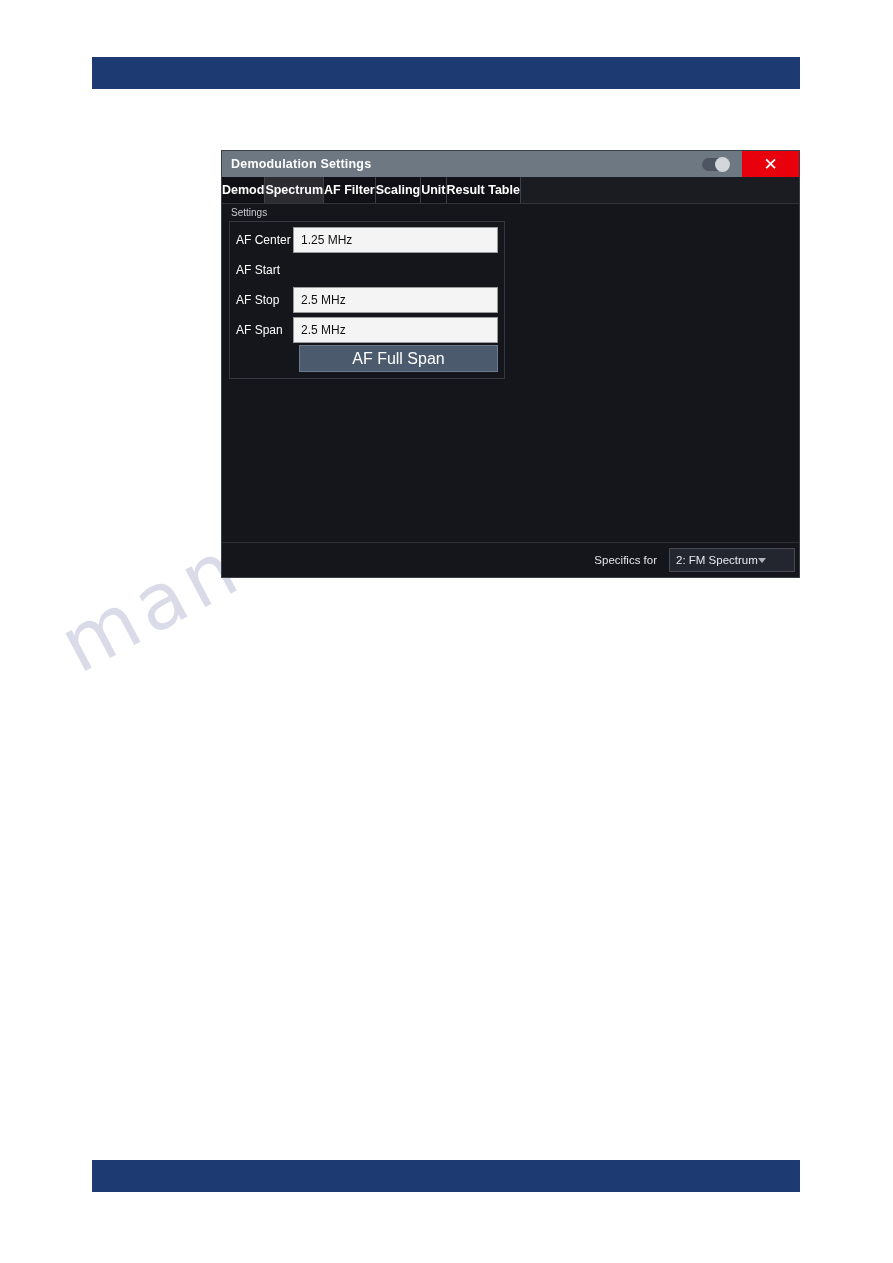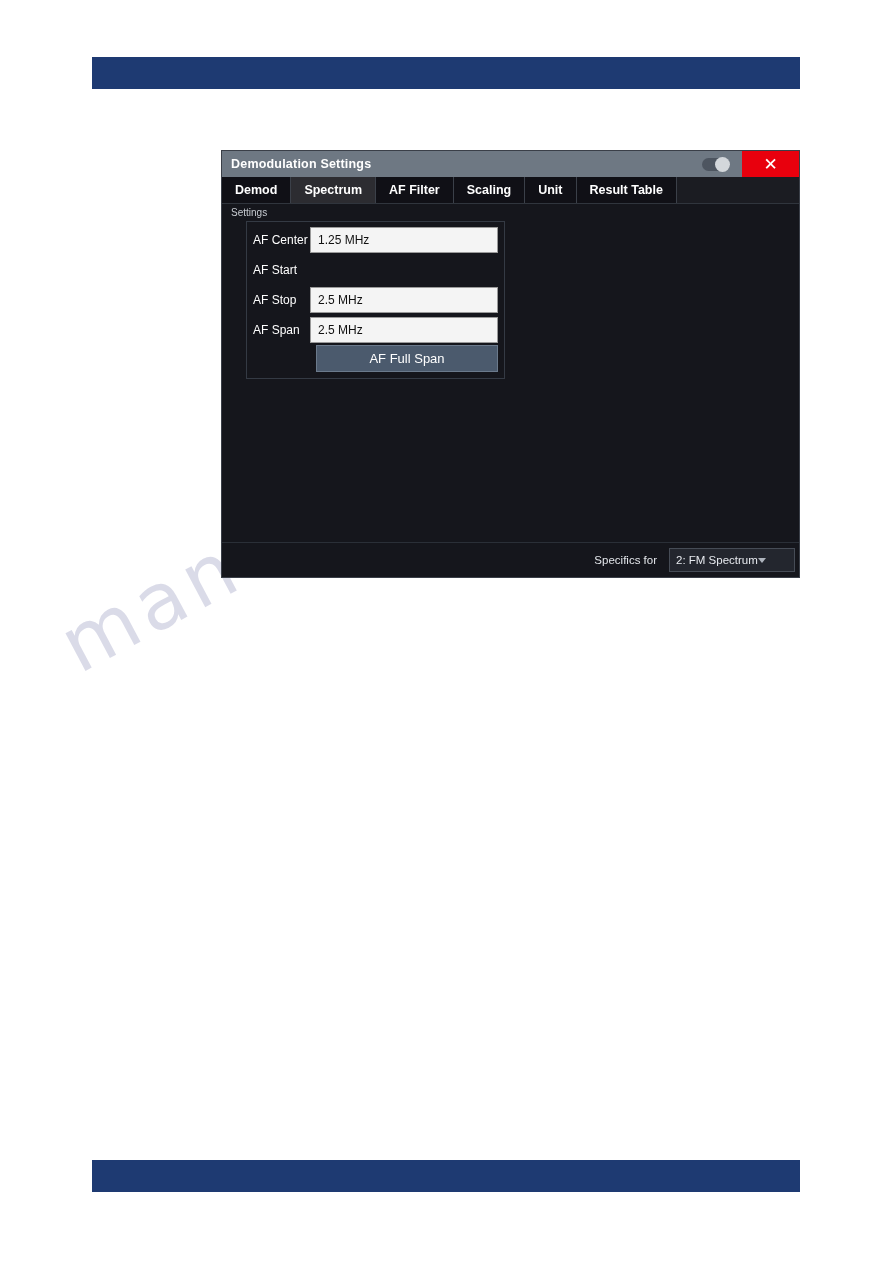--- a/index.html
+++ b/index.html
@@ -131,21 +131,21 @@
     display: flex;
     align-items: stretch;
     flex: none;
     position: relative;
     z-index: 3;
     border-bottom: 1px solid #30353d;
   }
   .tab {
     display: flex;
     align-items: center;
-    padding: 0 13px;
+    padding: 0 0;
     color: #ffffff;
     font-size: 12.5px;
     font-weight: bold;
     background: #101016;
     border-right: 1px solid #3b4049;
     white-space: nowrap;
   }
   .tab.active {
     background: #2c2c31;
   }
@@ -172,21 +172,21 @@
     flex: 1;
     position: relative;
   }
 
   .group-label {
     color: #c8ccd2;
     font-size: 10px;
     padding: 3px 0 3px 9px;
   }
   .group-box {
-    margin: 0 7px 0 24px;
+    margin: 0 7px 0 7px;
     border: 1px solid #343a44;
     padding: 3px 0 6px 0;
   }
 
   .field-row {
     display: flex;
     align-items: center;
     height: 29px;
     margin-bottom: 1px;
   }
@@ -213,21 +213,21 @@
   }
   .action-btn {
     display: block;
     width: calc(100% - 75px);
     margin-left: 69px;
     margin-right: 6px;
     height: 27px;
     background: #4b5a6d;
     border: 1px solid #6b7a8c;
     color: #ffffff;
-    font-size: 13px;
+    font-size: 16px;
     font-family: "Liberation Sans", sans-serif;
     cursor: pointer;
   }
 
   
   .dialog-footer {
     height: 34px;
     flex: none;
     background: #15161c;
     display: flex;

